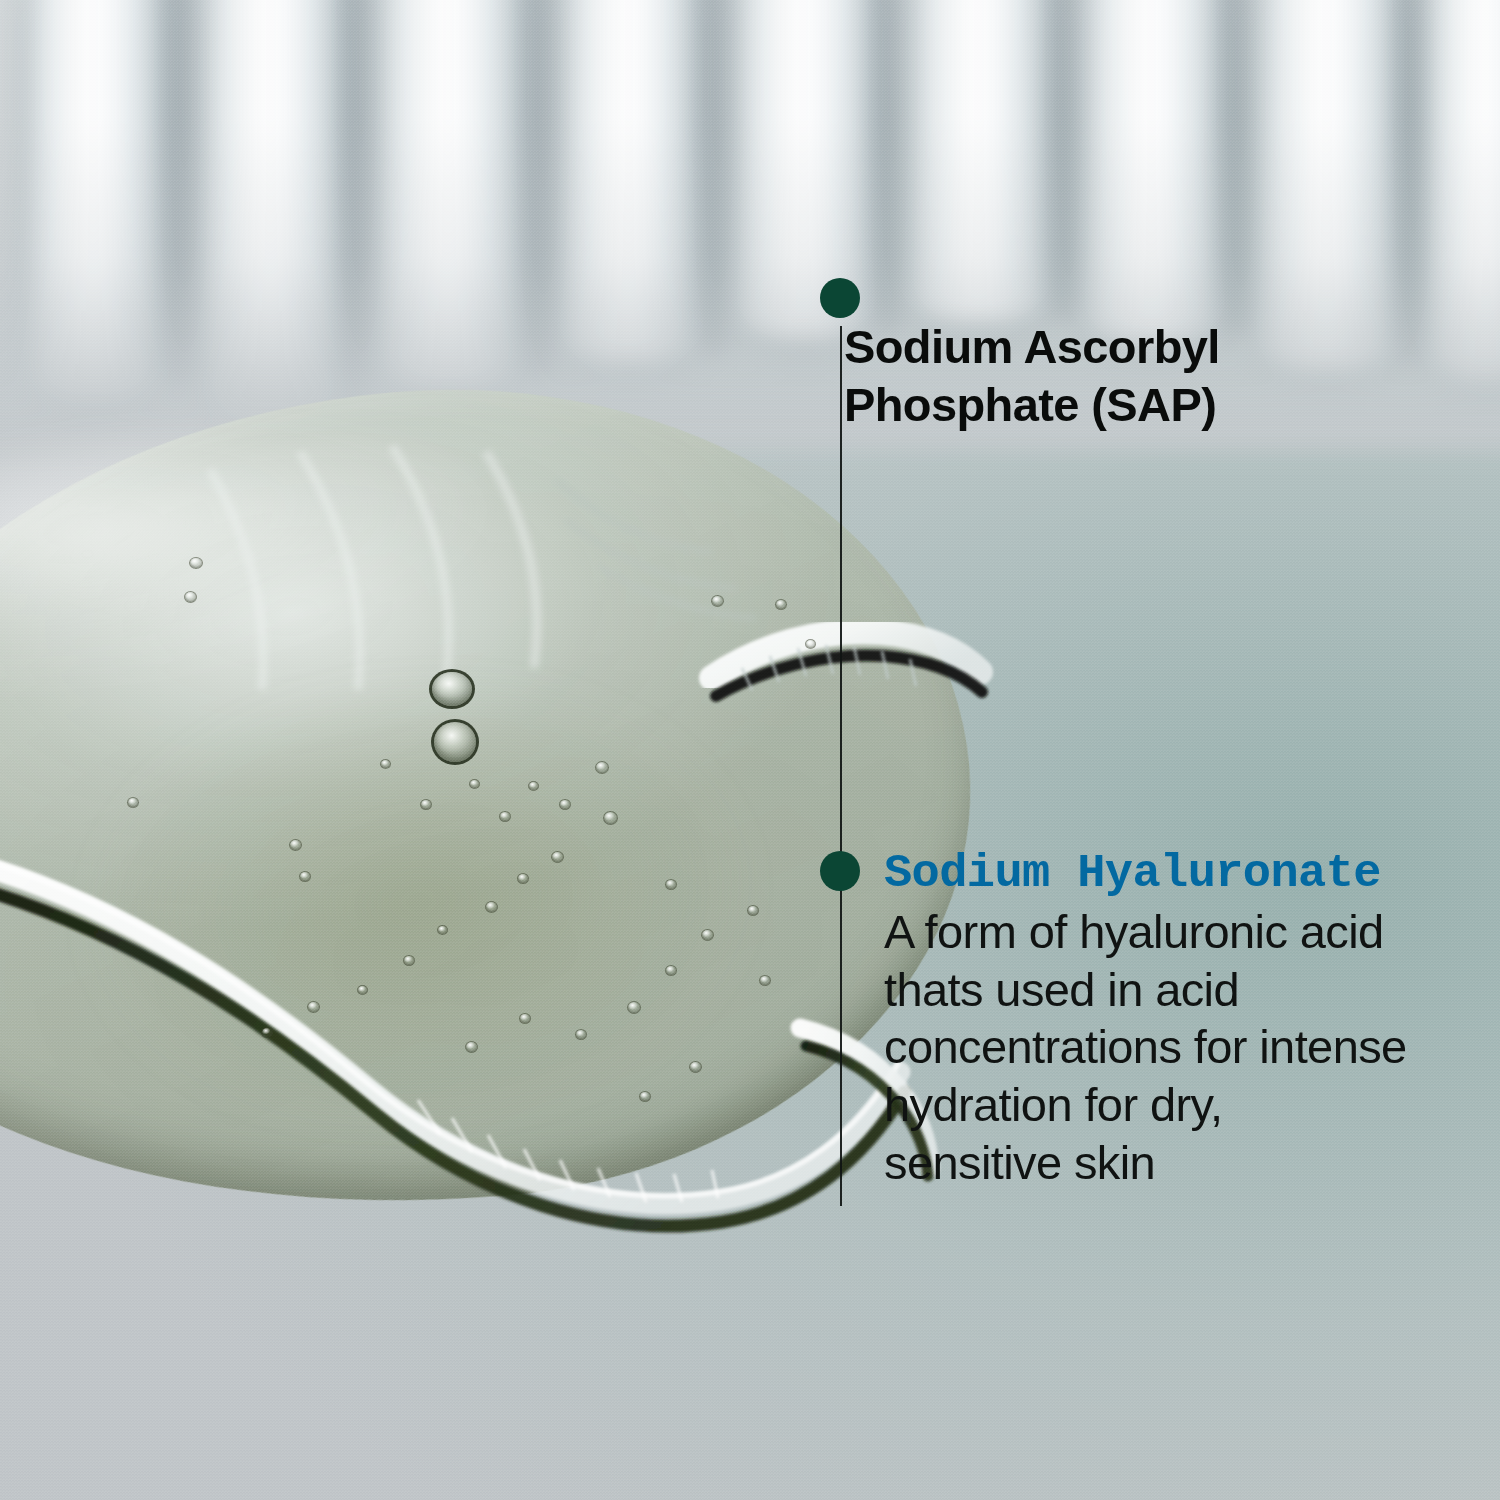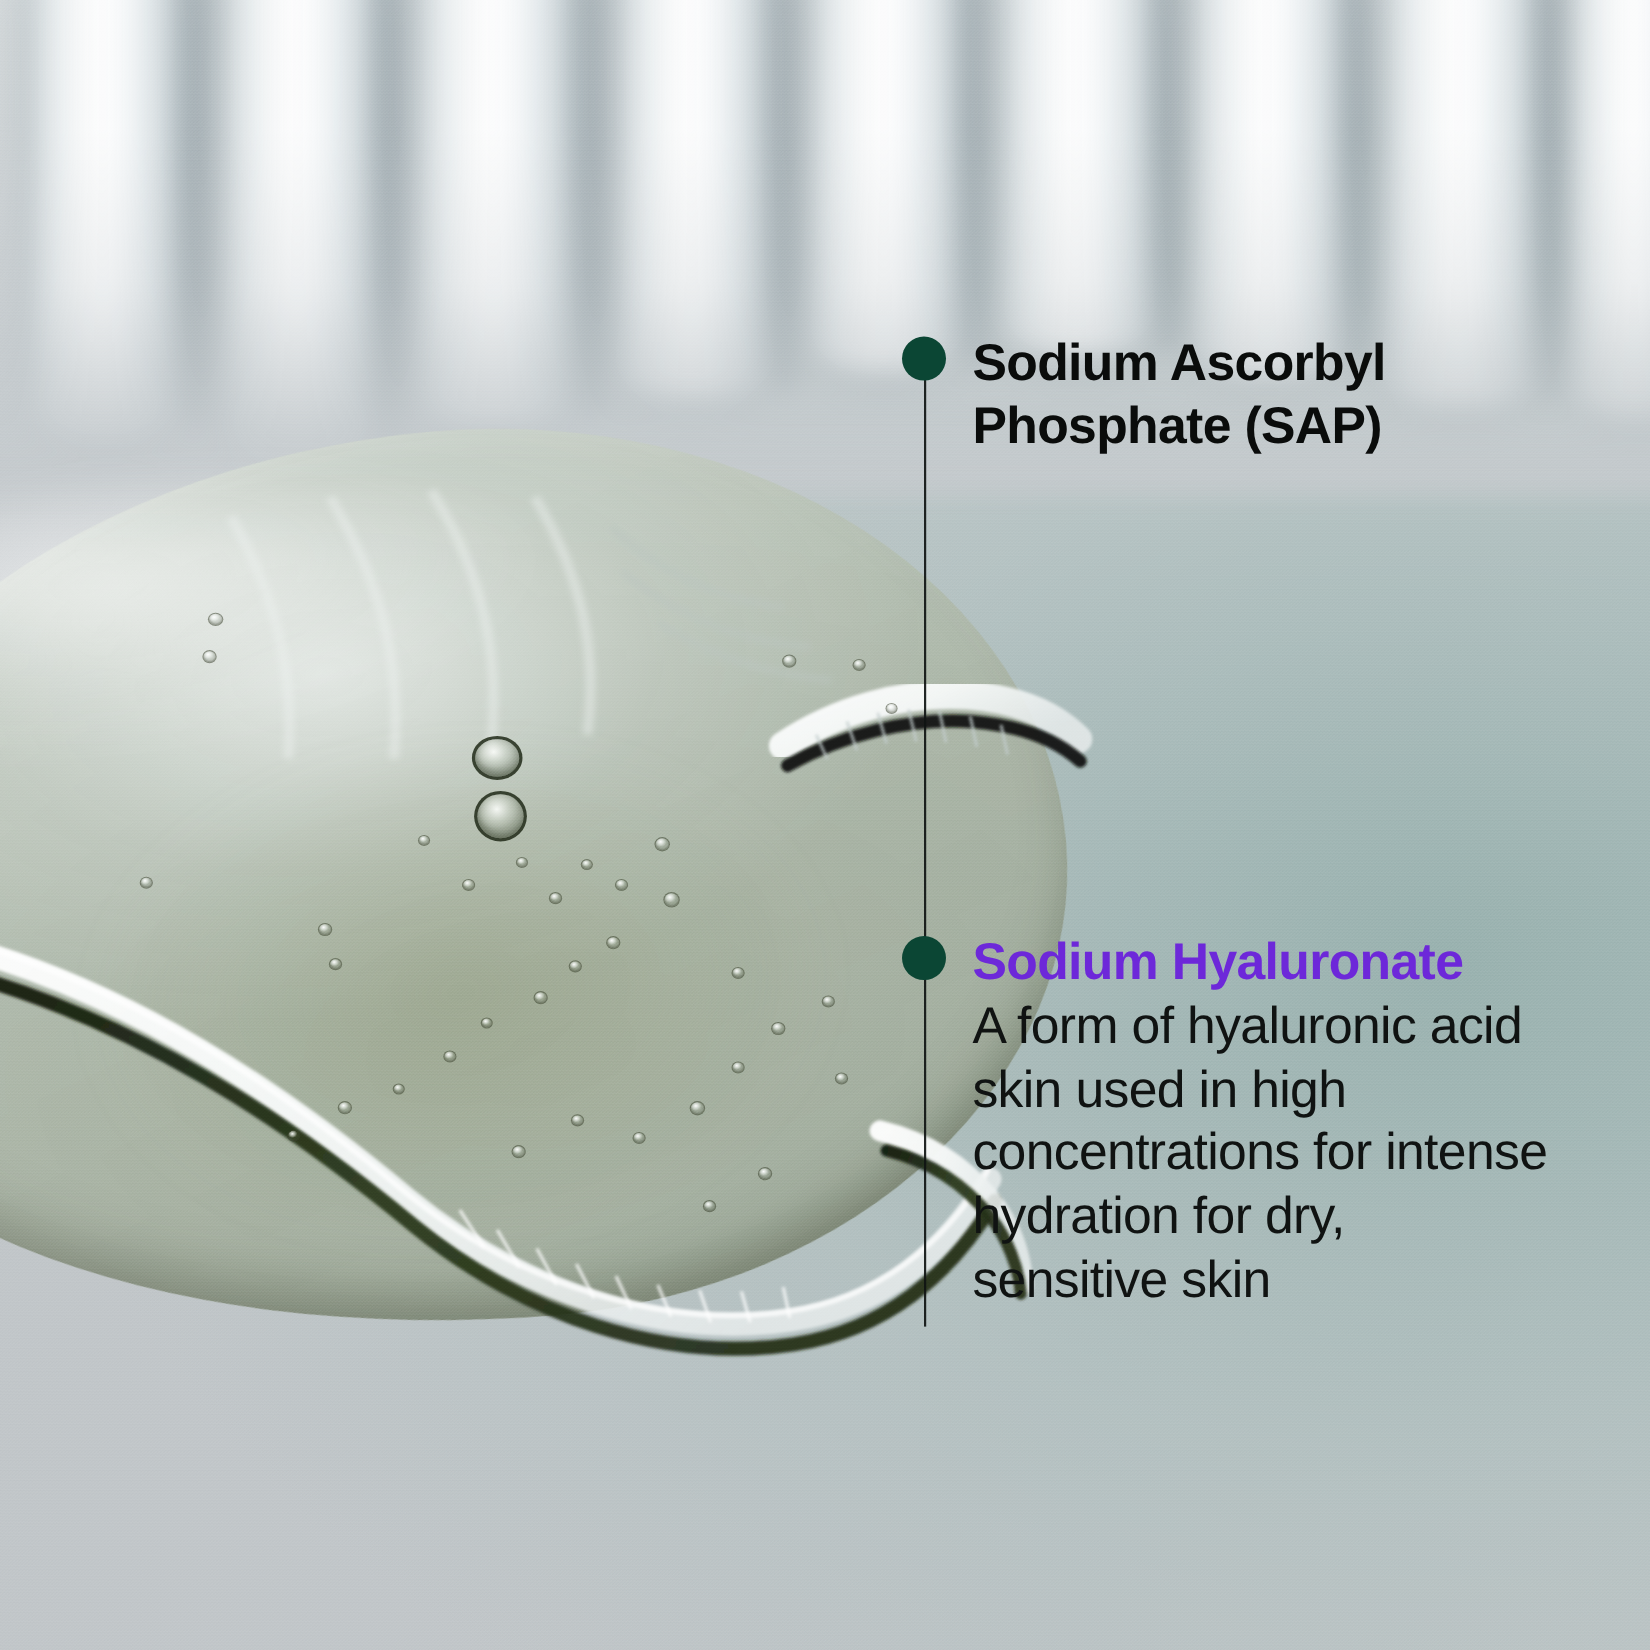--- a/index.html
+++ b/index.html
@@ -173,21 +173,21 @@
     margin: 0;
   }
   .callout-desc {
     font-size: 47px;
     line-height: 1.23;
     font-weight: 400;
     letter-spacing: -0.6px;
     color: #101312;
     margin: 0;
   }
-  #callout-1 { left: 820px; top: 300px; }
+  #callout-1 { left: 820px; top: 272px; flex-direction: column; }
   #callout-2 { left: 820px; top: 845px; }
 </style>
 </head>
 <body>
 
 <div id="stage">
 
   <div class="photo-layer">
     <div class="bg-base"></div>
 
@@ -332,19 +332,19 @@
     <div class="callout" id="callout-1">
       <span class="dot" style="background: rgb(11, 70, 52);"></span>
       <div class="callout-body">
         <div class="callout-title" style="color: rgb(10, 12, 11);">Sodium Ascorbyl Phosphate (SAP)</div>
       </div>
     </div>
 
     <div class="callout" id="callout-2">
       <span class="dot" style="background: rgb(11, 70, 52);"></span>
       <div class="callout-body">
-        <div class="callout-title" style="color: #6d28d9;">Sodium Hyaluronate</div>
-        <div class="callout-desc">A form of hyaluronic acid skin used in high concentrations for intense hydration for dry, sensitive skin</div>
+        <div class="callout-title" style="color: #0369a1; font-family: Liberation Mono, monospace;">Sodium Hyaluronate</div>
+        <div class="callout-desc">A form of hyaluronic acid thats used in acid concentrations for intense hydration for dry, sensitive skin</div>
       </div>
     </div>
 
   </div>
 </div>
 
 </body></html>

